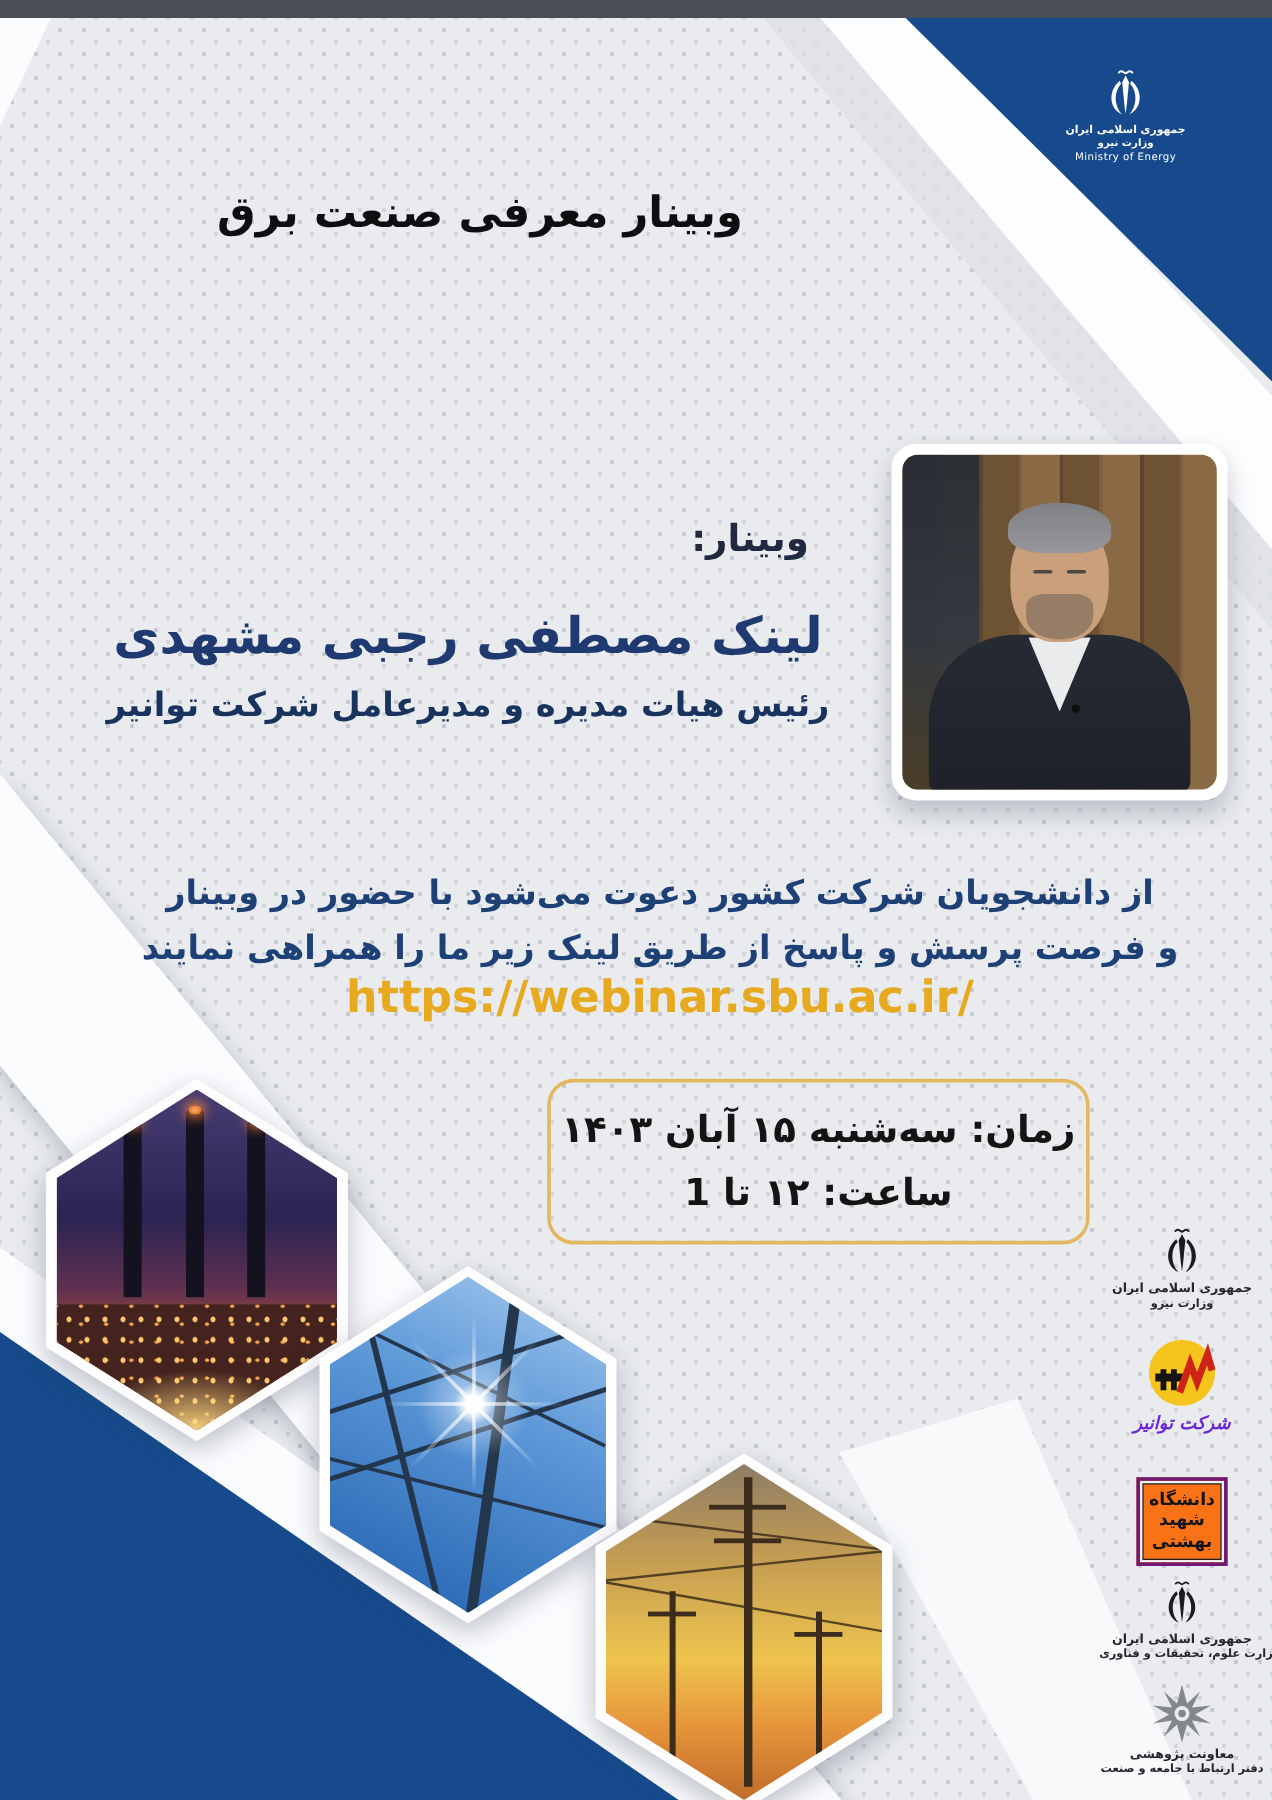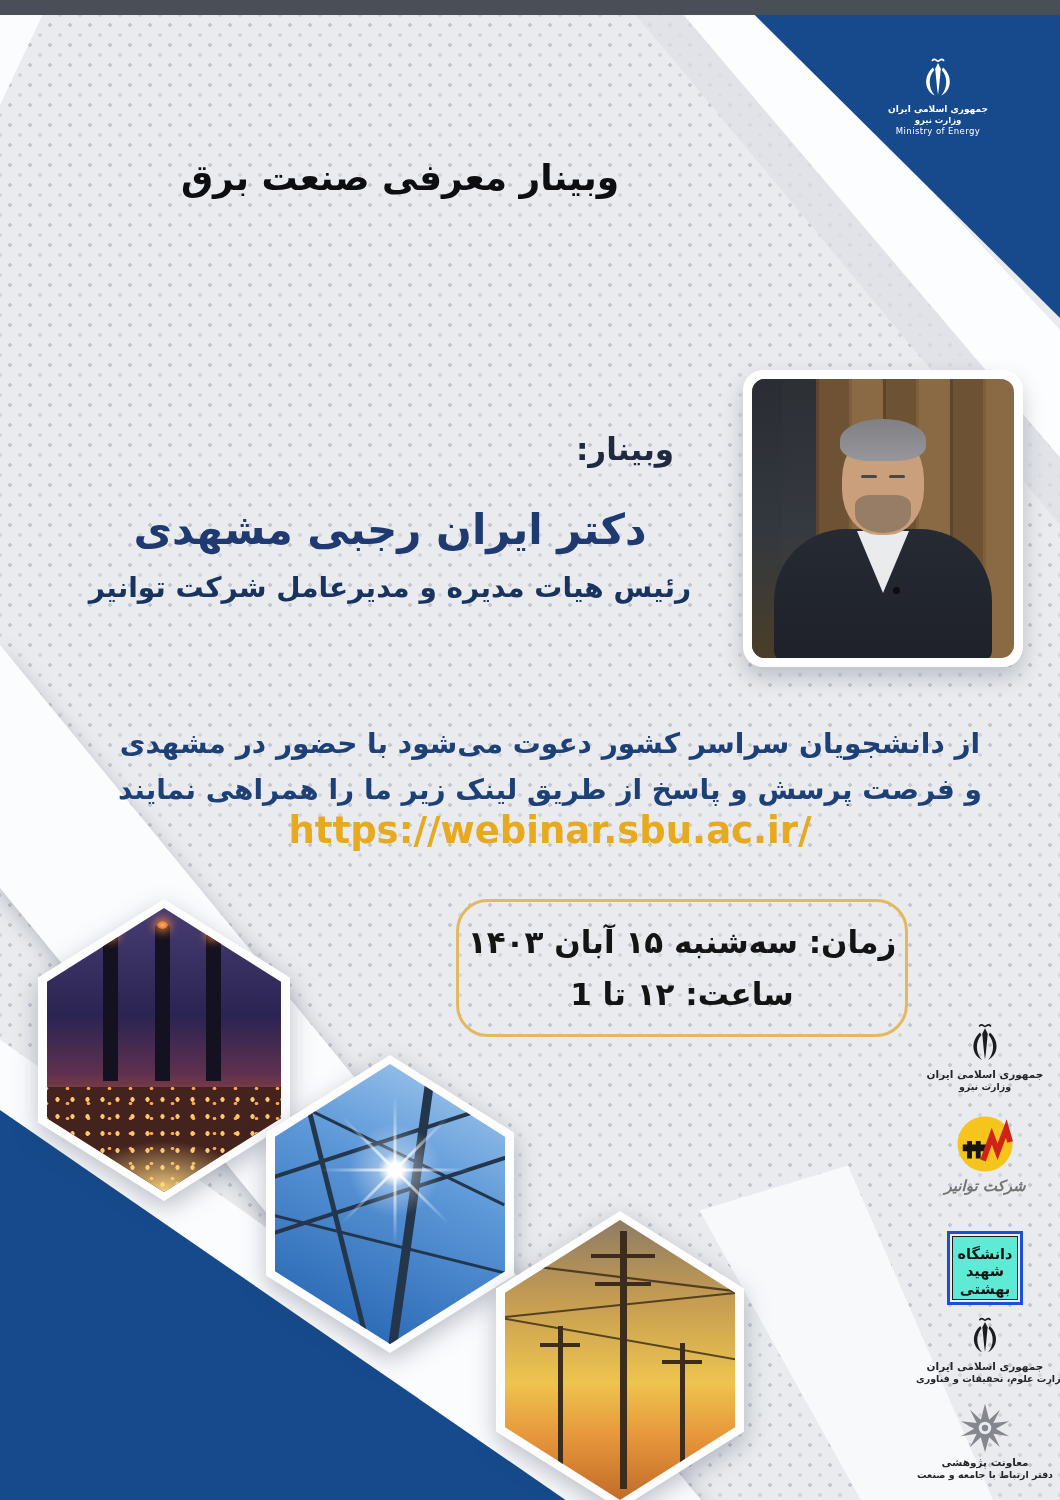--- a/index.html
+++ b/index.html
@@ -62,21 +62,21 @@
     position:absolute;left:110px;top:706px;width:880px;z-index:4;
     direction:rtl;text-align:center;font-size:28px;font-weight:bold;color:#1d4076;line-height:46px;white-space:nowrap;
   }
   .url{
     position:absolute;left:110px;top:794px;width:880px;z-index:4;display:block;
     direction:ltr;text-align:center;font-size:37px;font-weight:bold;color:#e7a91e;text-decoration:none;white-space:nowrap;
   }
   
   .schedule{
     position:absolute;left:456px;top:884px;width:452px;height:138px;z-index:4;
-    border:3px solid #e4b85e;border-radius:32px;direction:rtl;text-align:center;
+    border:3px solid #e4b85e;border-radius:22px;direction:rtl;text-align:center;
     padding-top:14px;color:#141414;
   }
   .schedule .line{font-size:31px;font-weight:bold;line-height:52px;white-space:nowrap;}
 
   
   .photo{
     position:absolute;left:743px;top:355px;width:280px;height:297px;z-index:4;
     background:#fff;border-radius:20px;padding:9px;box-shadow:0 10px 20px rgba(50,60,85,.25);
   }
   .photo-inner{
@@ -141,25 +141,25 @@
   .p3{width:5px;height:52%;left:76%;top:44%;}
   .cross{position:absolute;background:#3c2c1c;height:4px;}
   .c1{width:64px;left:calc(50% - 29px);top:12%;} .c2{width:56px;left:calc(50% - 25px);top:22%;}
   .c3{width:40px;left:calc(23% - 18px);top:44%;} .c4{width:40px;left:calc(76% - 18px);top:50%;}
   .wire{position:absolute;height:2px;background:rgba(55,40,22,.8);width:120%;left:-10%;}
   .w1{top:20%;transform:rotate(7deg);} .w2{top:30%;transform:rotate(-6deg);} .w3{top:42%;transform:rotate(10deg);}
 
   
   .logo-item{position:absolute;left:916px;width:138px;z-index:4;text-align:center;color:#26262a;}
   .logo-item svg{display:block;margin:0 auto;}
-  .cap-cal{font-size:15px;font-weight:bold;font-style:italic;color:#737373;margin-top:4px;white-space:nowrap;}
+  .cap-cal{font-size:15px;font-weight:bold;font-style:italic;color:#6d28d9;margin-top:4px;white-space:nowrap;}
   .cap-s1{font-size:10.5px;font-weight:bold;margin-top:3px;white-space:nowrap;}
   .cap-s2{font-size:9.5px;font-weight:bold;margin-top:1px;white-space:nowrap;}
-  .sbu-box{width:76px;height:74px;margin:0 auto;border:3px solid #1d4ed8;background:#5eead4;
-    display:flex;align-items:flex-end;justify-content:center;padding:4px;box-shadow:inset 0 0 0 2px #eceef0,inset 0 0 0 3px #1d1d1f;}
+  .sbu-box{width:76px;height:74px;margin:0 auto;border:3px solid #701a75;background:#f97316;
+    display:flex;align-items:center;justify-content:center;padding:4px;box-shadow:inset 0 0 0 2px #eceef0,inset 0 0 0 3px #1d1d1f;}
   .sbu-box .sbu-text{font-size:14.5px;font-weight:bold;line-height:1.2;color:#141416;direction:rtl;}
 </style>
 </head>
 <body>
 
 <div class="poster">
 
   <div class="layer dots"></div>
   <div class="layer corner-tl"></div>
   <div class="layer shadowed">
@@ -182,39 +182,39 @@
       <path d="M23 8 C27 3 29.5 9 32 9 C34.5 9 37 3 41 8" fill="none" stroke="#ffffff" stroke-width="2.6" stroke-linecap="round"></path>
     </svg>
     <div class="m-l1">جمهوری اسلامی ایران</div>
     <div class="m-l2">وزارت نیرو</div>
     <div class="m-l3">Ministry of Energy</div>
   </div>
 
   <div class="title">وبینار معرفی صنعت برق</div>
 
   <div class="speaker-label">وبینار:</div>
-  <div class="speaker-name">دکتر ایران رجبی مشهدی</div>
+  <div class="speaker-name">لینک مصطفی رجبی مشهدی</div>
   <div class="speaker-role">رئیس هیات مدیره و مدیرعامل شرکت توانیر</div>
 
   <div class="photo">
     <div class="photo-inner">
       <div class="photo-dark"></div>
       <div class="suit"></div>
       <div class="shirt"></div>
       <div class="mic"></div>
       <div class="head"></div>
       <div class="hair"></div>
       <div class="brow l"></div>
       <div class="brow r"></div>
       <div class="beard"></div>
     </div>
   </div>
 
   <div class="invite">
-    <div>از دانشجویان سراسر کشور دعوت می‌شود با حضور در مشهدی</div>
+    <div>از دانشجویان شرکت کشور دعوت می‌شود با حضور در وبینار</div>
     <div>و فرصت پرسش و پاسخ از طریق لینک زیر ما را همراهی نمایند</div>
   </div>
   <a class="url" href="#">https://webinar.sbu.ac.ir/</a>
 
   <div class="schedule">
     <div class="line">زمان: سه‌شنبه ۱۵ آبان ۱۴۰۳</div>
     <div class="line">ساعت: ۱۲ تا 1</div>
   </div>
 
   <div class="hex hex1">

